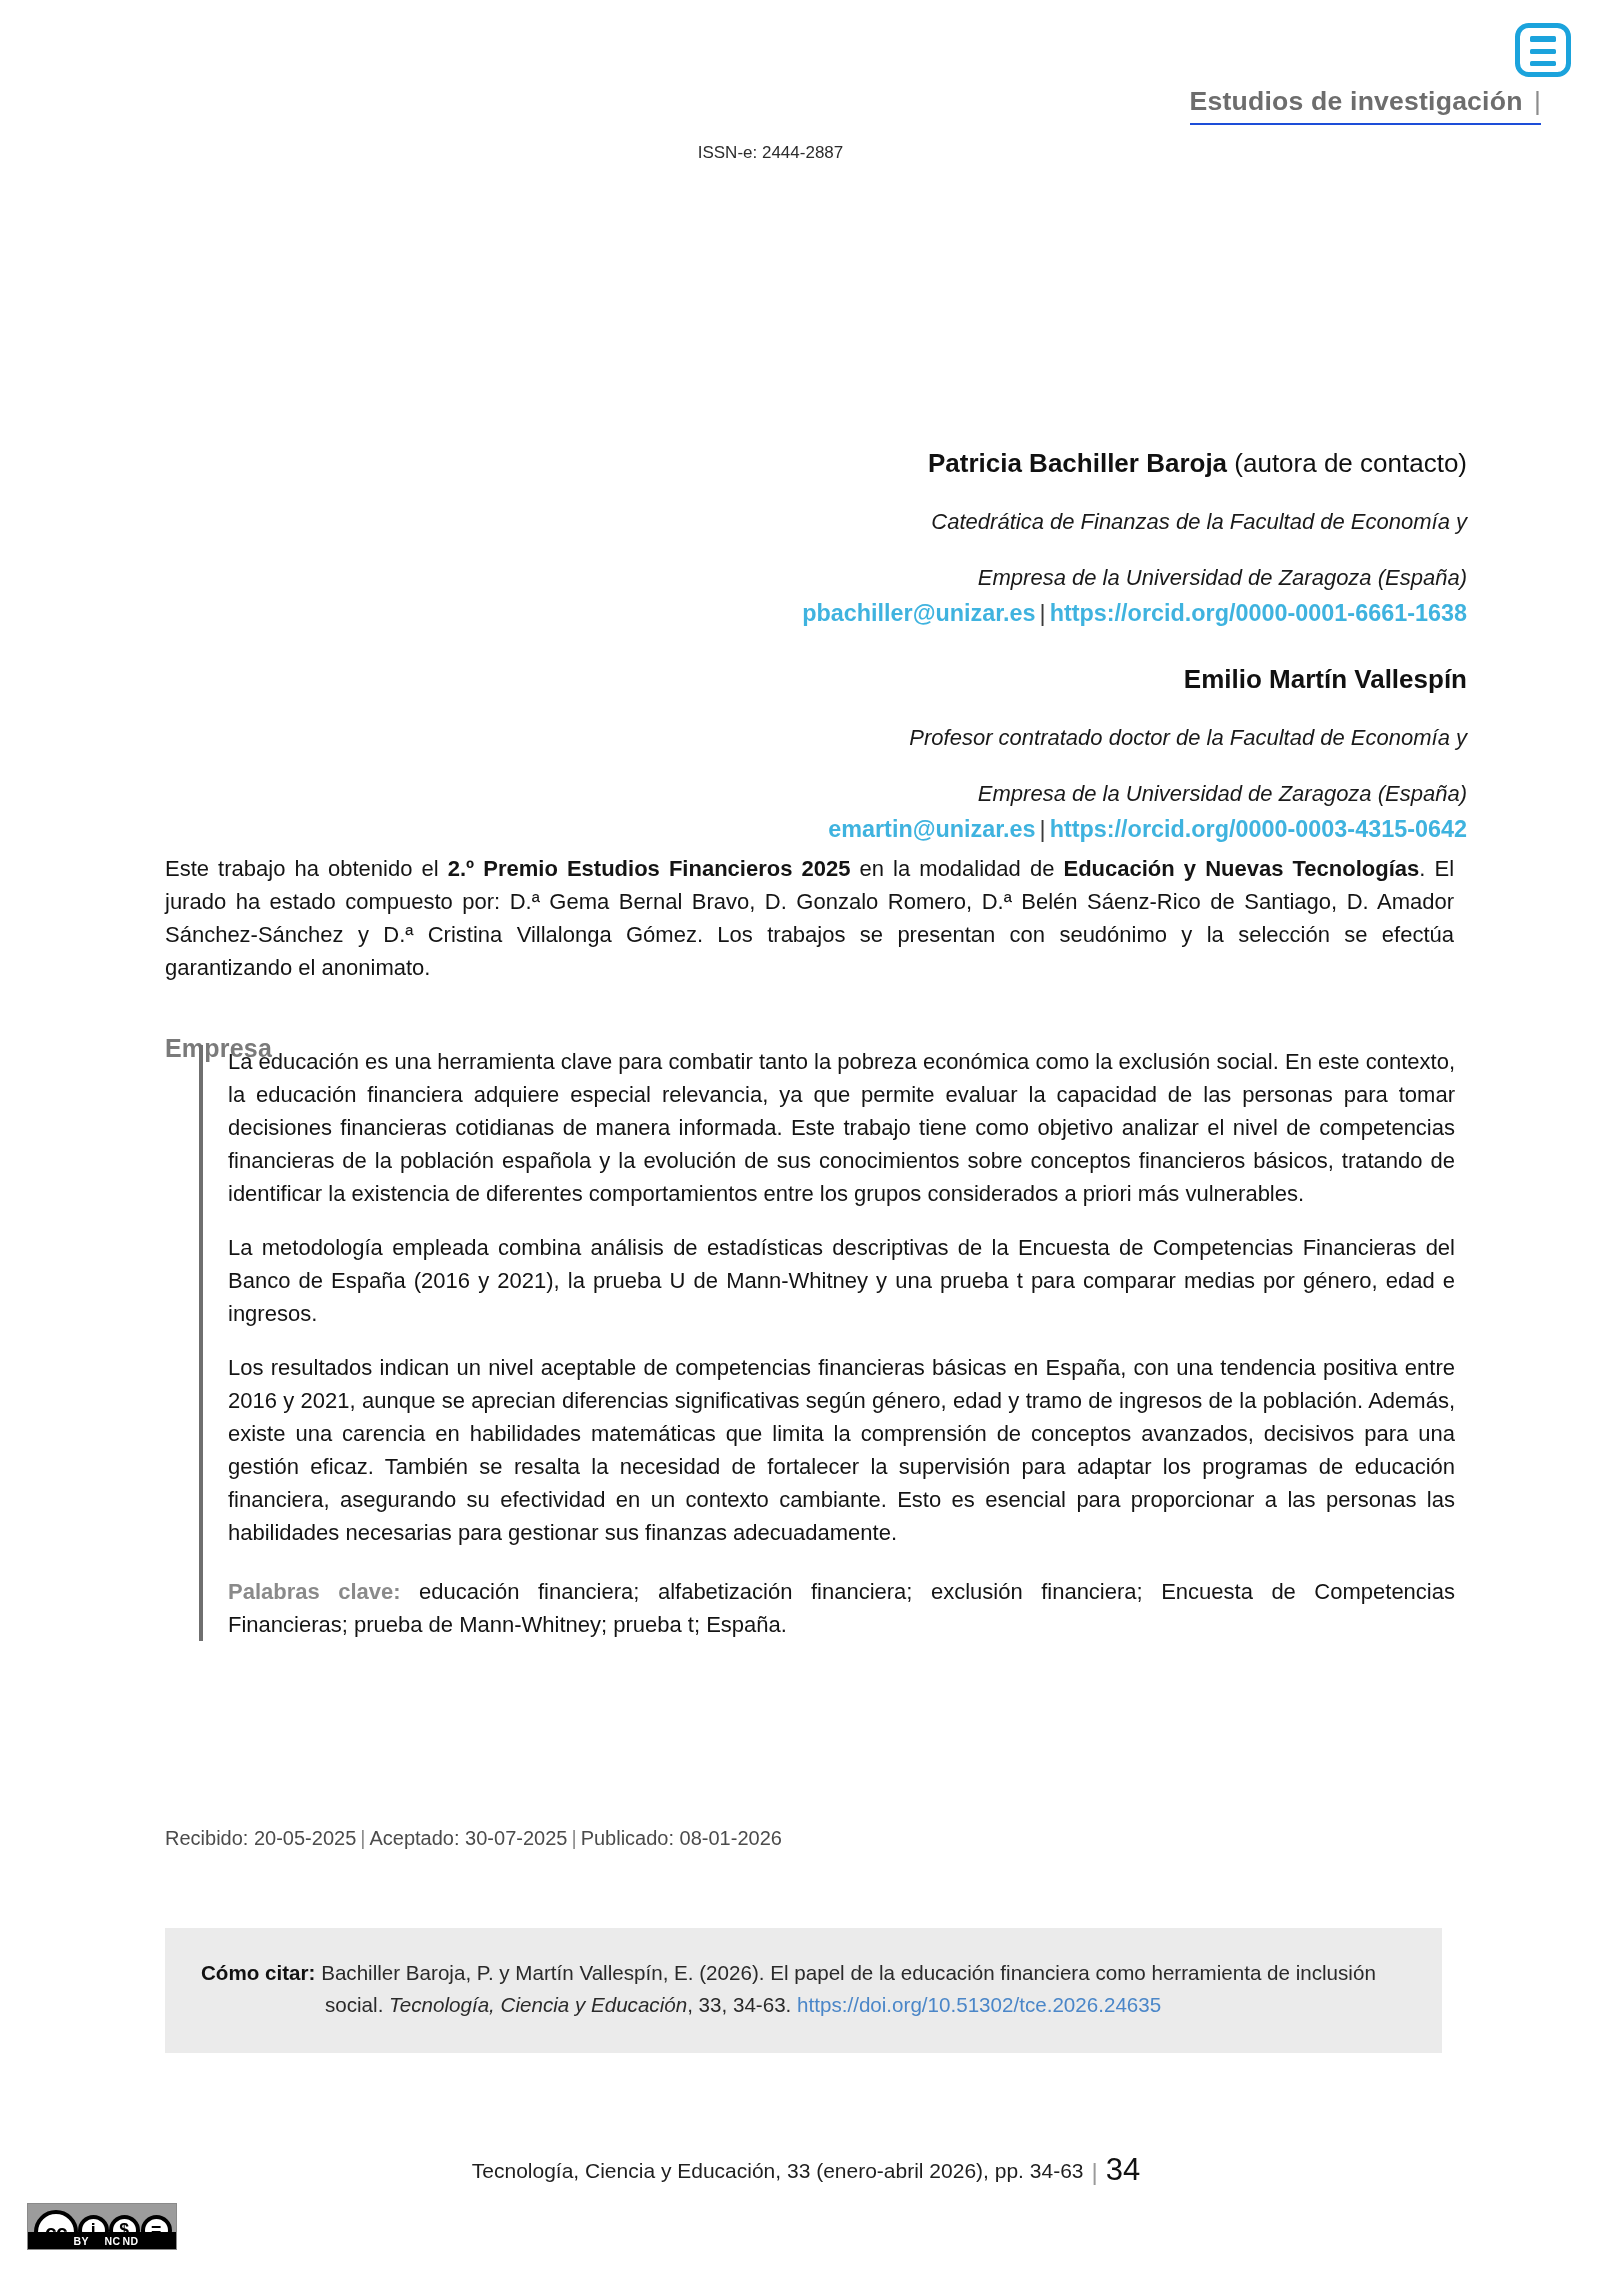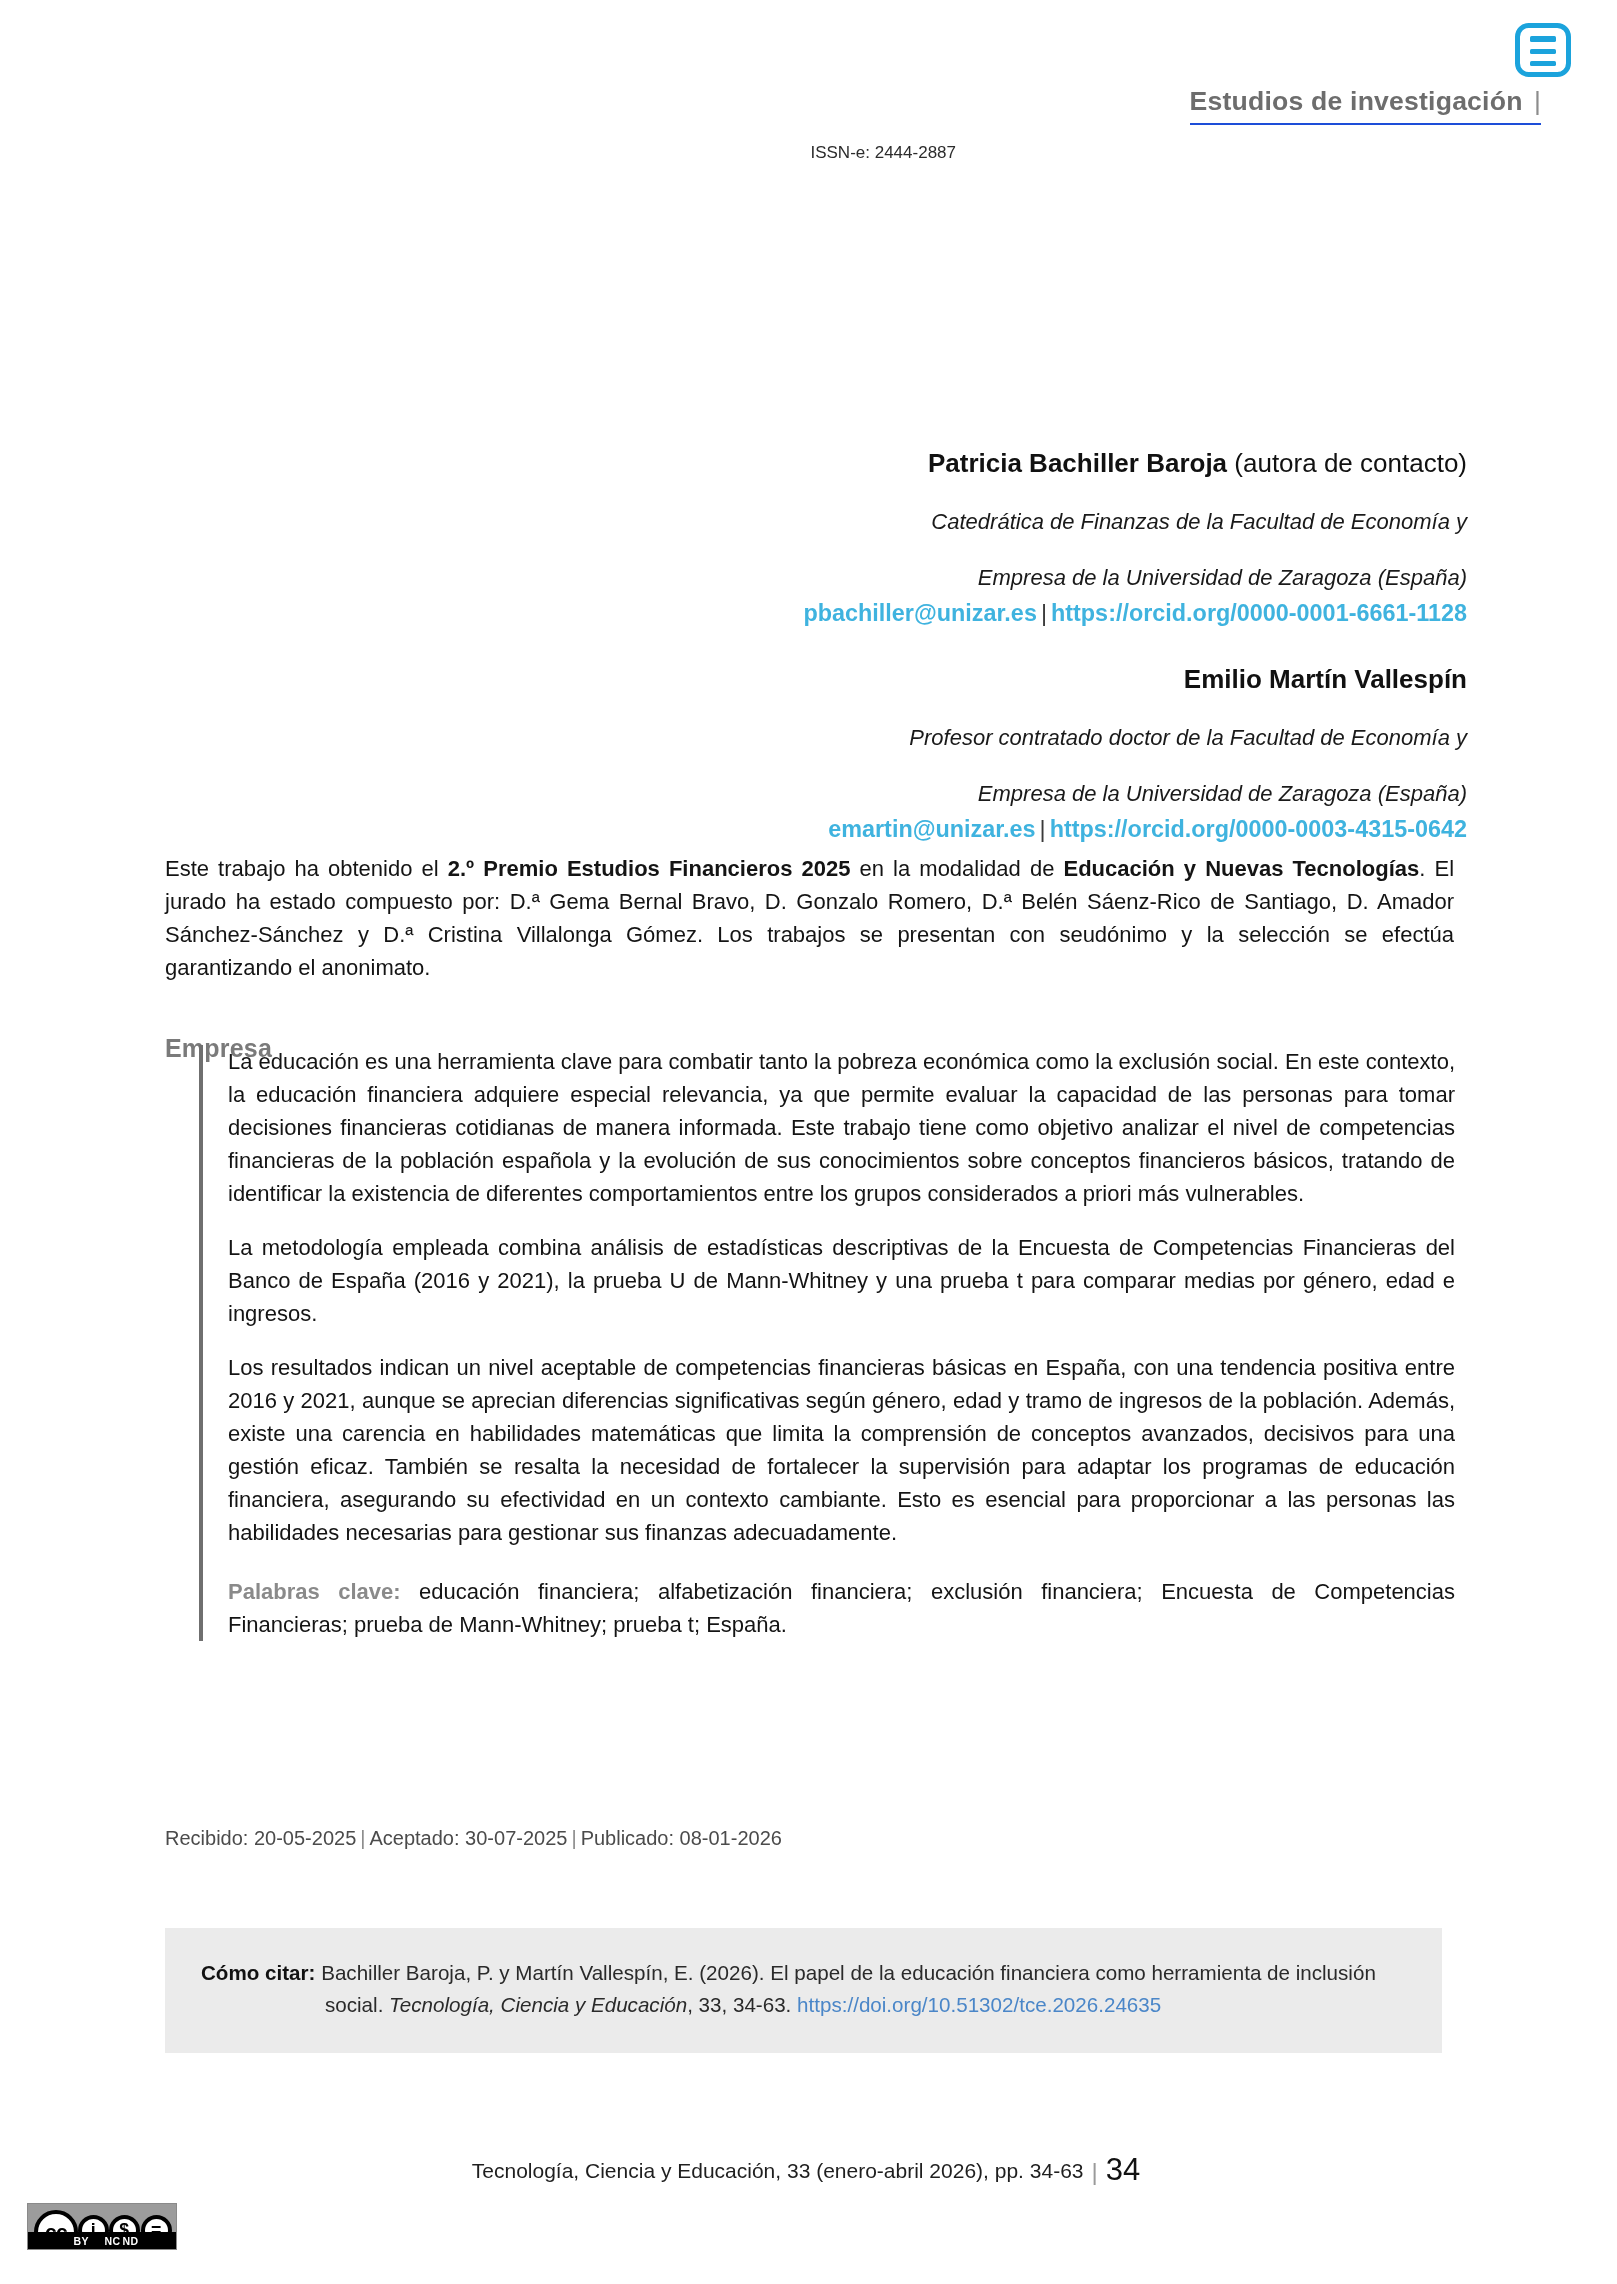--- a/index.html
+++ b/index.html
@@ -77,21 +77,21 @@
     top: 143px;
     left: 0;
     right: 77px;
     text-align: center;
     font-size: 17px;
     color: #2c2c2c;
   }
   .issn-inner {
     display: inline-block;
     width: 371px;
-    text-align: right;
+    text-align: center;
   }
 
   
   .title {
     position: absolute;
     top: 280px;
     left: 145px;
     width: 1322px;
     text-align: center;
     font-size: 43px;
@@ -319,21 +319,21 @@
 
   <div class="authors">
 
     <div class="author-block">
       <div class="author-name">
         <b>Patricia Bachiller Baroja</b><span> (autora de contacto)</span>
       </div>
       <div class="author-affil">Catedrática de Finanzas de la Facultad de Economía y</div>
       <div class="author-affil">Empresa de la Universidad de Zaragoza (España)</div>
       <div class="author-links">
-        <span>pbachiller@unizar.es</span><span class="sep">|</span><span>https://orcid.org/0000-0001-6661-1128</span>
+        <span>pbachiller@unizar.es</span><span class="sep">|</span><span>https://orcid.org/0000-0001-6661-1638</span>
       </div>
     </div>
 
     <div class="author-block second">
       <div class="author-name">
         <b>Emilio Martín Vallespín</b><span></span>
       </div>
       <div class="author-affil">Profesor contratado doctor de la Facultad de Economía y</div>
       <div class="author-affil">Empresa de la Universidad de Zaragoza (España)</div>
       <div class="author-links">

